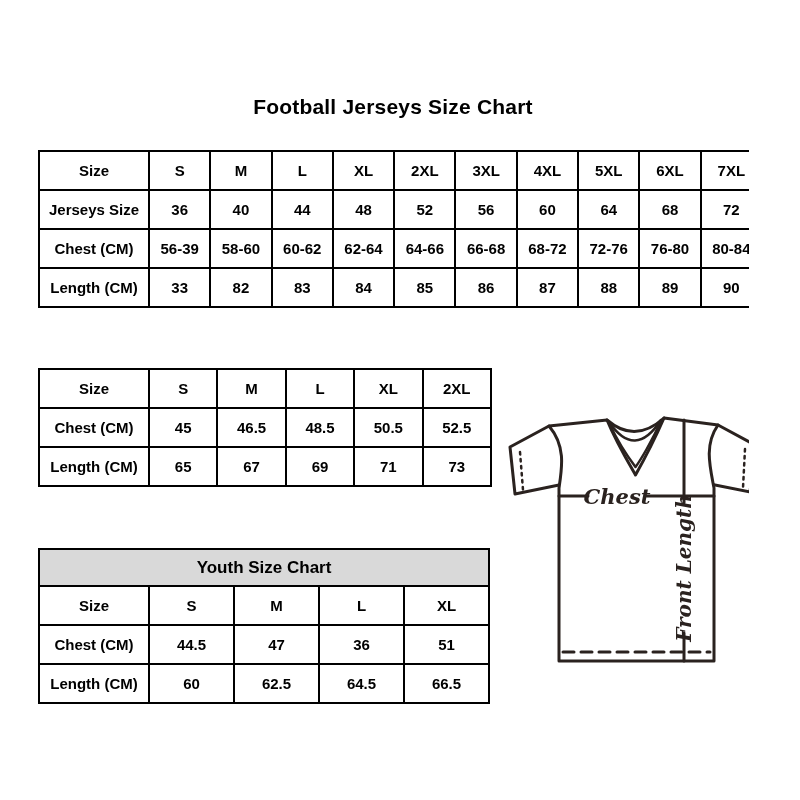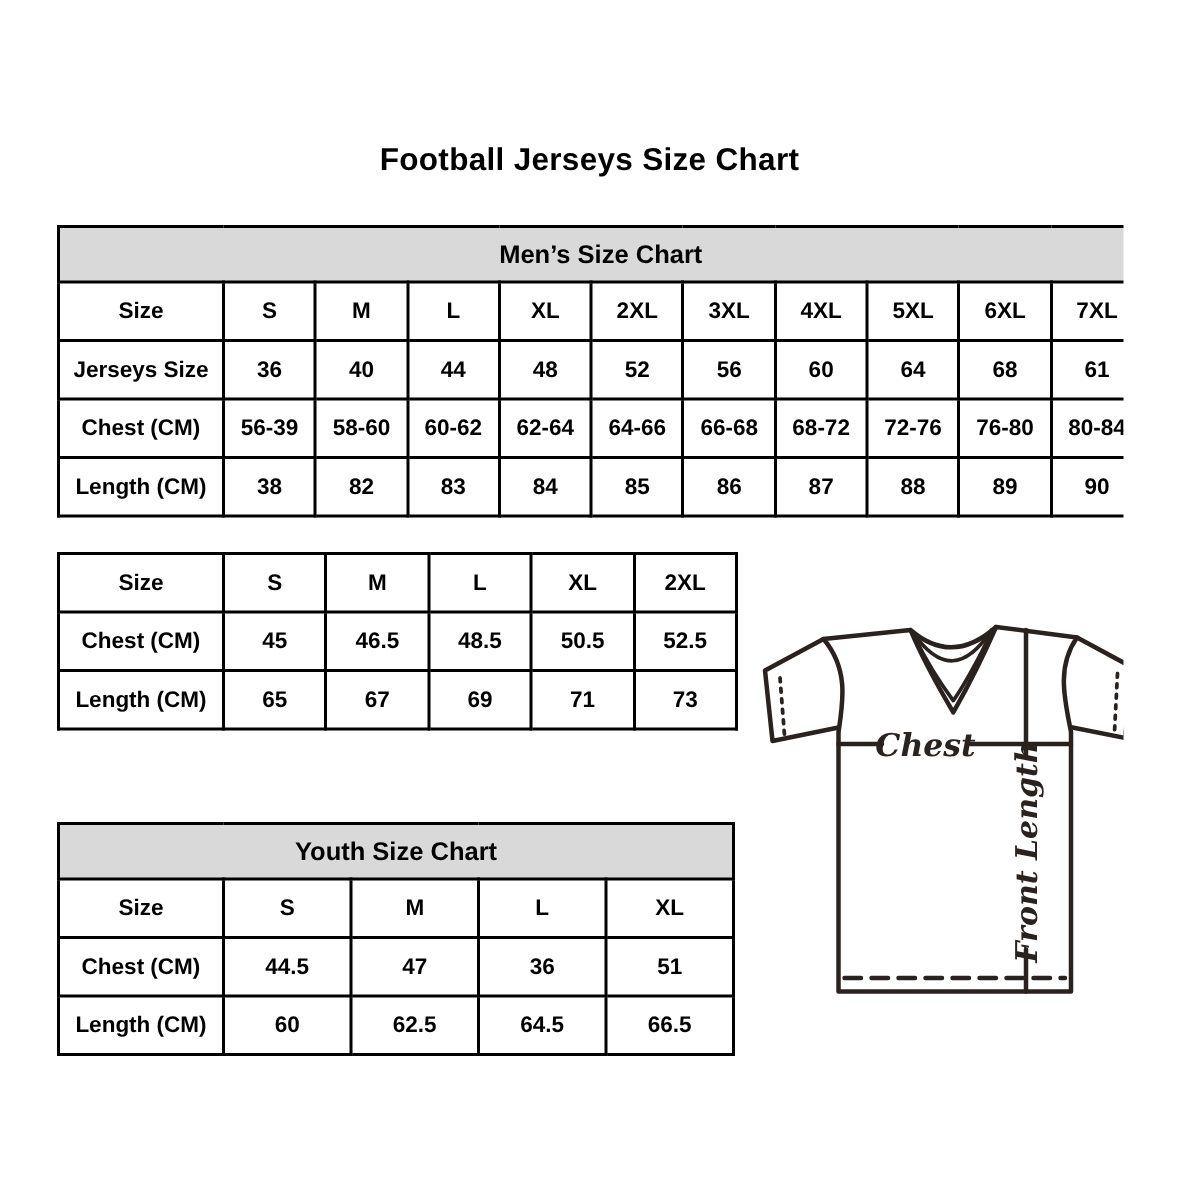--- a/index.html
+++ b/index.html
@@ -32,23 +32,20 @@
         <col>
         <col>
         <col>
         <col>
         <col>
         <col>
         <col>
         <col>
       </colgroup>
       <tbody>
-        <tr class="section-header">
-          <td colspan="11">Men’s Size Chart</td>
-        </tr>
         <tr>
           <td>Size</td>
           <td>S</td>
           <td>M</td>
           <td>L</td>
           <td>XL</td>
           <td>2XL</td>
           <td>3XL</td>
           <td>4XL</td>
           <td>5XL</td>
@@ -59,38 +56,38 @@
           <td>Jerseys Size</td>
           <td>36</td>
           <td>40</td>
           <td>44</td>
           <td>48</td>
           <td>52</td>
           <td>56</td>
           <td>60</td>
           <td>64</td>
           <td>68</td>
-          <td>61</td>
+          <td>72</td>
         </tr>
         <tr>
           <td>Chest (CM)</td>
           <td>56-39</td>
           <td>58-60</td>
           <td>60-62</td>
           <td>62-64</td>
           <td>64-66</td>
           <td>66-68</td>
           <td>68-72</td>
           <td>72-76</td>
           <td>76-80</td>
           <td>80-84</td>
         </tr>
         <tr>
           <td>Length (CM)</td>
-          <td>38</td>
+          <td>33</td>
           <td>82</td>
           <td>83</td>
           <td>84</td>
           <td>85</td>
           <td>86</td>
           <td>87</td>
           <td>88</td>
           <td>89</td>
           <td>90</td>
         </tr>

